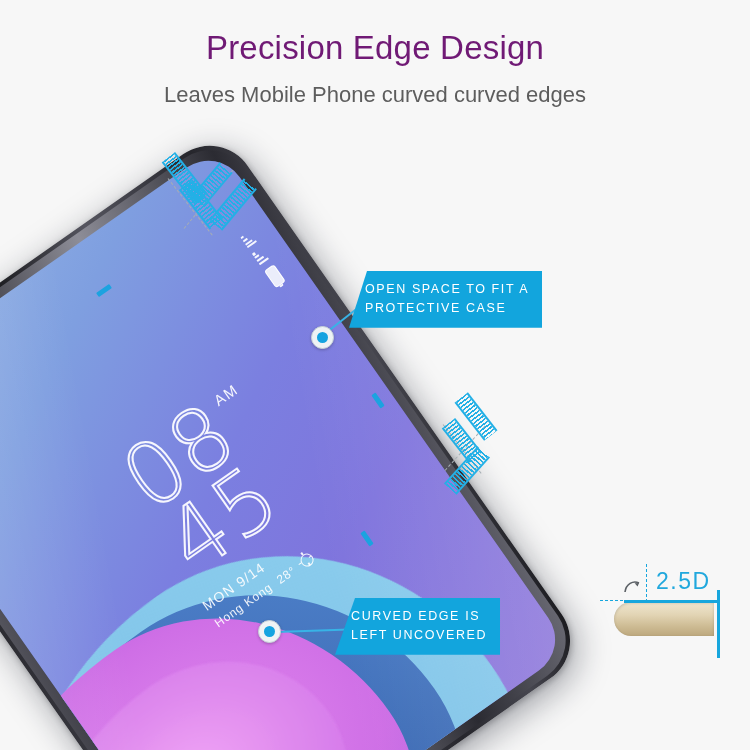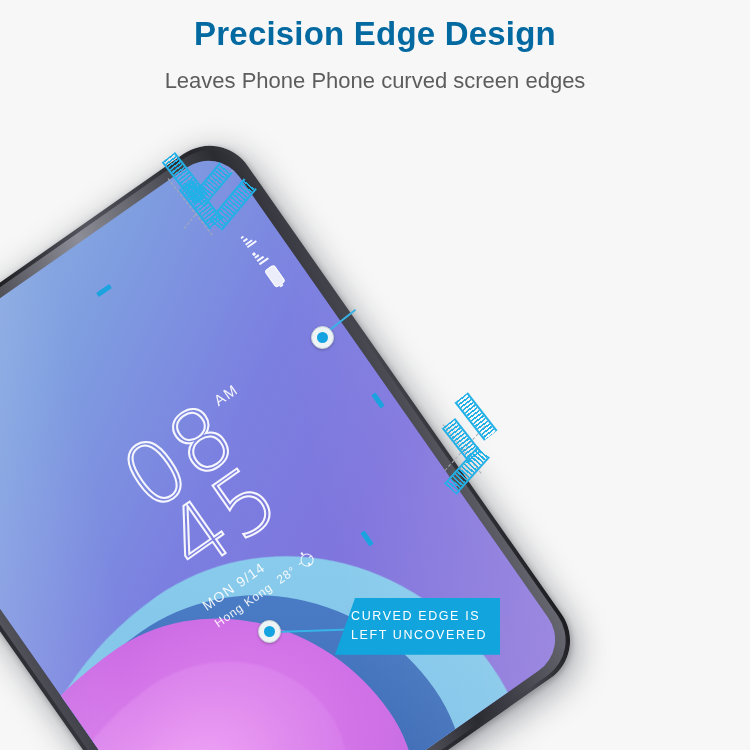--- a/index.html
+++ b/index.html
@@ -6,23 +6,23 @@
   body{
     width:750px;height:750px;overflow:hidden;position:relative;
     background:#f7f7f7;
     font-family:"Liberation Sans","DejaVu Sans",sans-serif;
   }
   .stage{position:absolute;inset:0;width:750px;height:750px;overflow:hidden;}
 
   
   .header{position:absolute;top:0;left:0;width:750px;text-align:center;z-index:40;}
   .title{
-    margin:0;padding-top:16px;
-    font-size:33px;font-weight:700;letter-spacing:.2px;
-    color:#0369a1;line-height:1.1;
+    margin:0;padding-top:30px;
+    font-size:33px;font-weight:400;letter-spacing:.2px;
+    color:#701a75;line-height:1.1;
   }
   .subtitle{
     margin:0;padding-top:13px;
     font-size:22px;font-weight:400;color:#5d5d5d;line-height:1.42;
   }
 
   
   .phone-wrap{
     position:absolute;left:-78px;top:222px;
     width:470px;height:640px;
@@ -181,21 +181,21 @@
   .d25 .arc{position:absolute;left:22px;top:16px;width:22px;height:22px;}
 </style>
 </head>
 <body>
 
 <div class="stage">
 
   <div class="header">
     <h1 class="title">Precision Edge Design</h1>
     <p class="subtitle">
-      <span>Leaves Phone Phone curved screen edges</span><br>
+      <span>Leaves Mobile Phone curved curved edges</span><br>
     </p>
   </div>
 
   <div class="phone-wrap">
     <div class="phone-body">
       <div class="phone-rim">
         <div class="phone-screen">
 
           <div class="wp">
             <div class="wp-a"></div>
@@ -240,20 +240,22 @@
       </div>
     </div>
   </div>
 
   <div class="tick" style="left:96px;  top:288px; transform:rotate(-35deg);"></div>
   <div class="tick" style="left:370px; top:398px; transform:rotate(55deg);"></div>
   <div class="tick" style="left:359px; top:536px; transform:rotate(55deg);"></div>
 
   <div class="target" style="left:311px;top:326px;"></div>
   <div class="connector" style="left:327px;top:331px;width:36px;transform:rotate(-38deg);"></div>
+  <div class="callout callout-top">OPEN SPACE TO FIT A
+PROTECTIVE CASE</div>
 
   <div class="target" style="left:258px;top:620px;"></div>
   <div class="connector" style="left:276px;top:631px;width:80px;transform:rotate(-2deg);"></div>
   <div class="callout callout-bottom">CURVED EDGE IS
 LEFT UNCOVERED</div>
 
   <div class="guide" style="left:168px;top:178px;width:72px;transform:rotate(52deg);"></div>
   <div class="guide" style="left:184px;top:228px;width:76px;transform:rotate(-50deg);"></div>
 
   <div class="ruler" style="left:158px;top:170px;width:54px;transform:rotate(52deg);">
@@ -275,14 +277,26 @@
   <div class="ruler" style="left:452px;top:408px;width:48px;transform:rotate(52deg);">
     <div class="bar"></div>
   </div>
   <div class="ruler" style="left:440px;top:432px;width:44px;transform:rotate(52deg);">
     <div class="bar"></div>
   </div>
   <div class="ruler" style="left:442px;top:462px;width:50px;transform:rotate(-48deg);">
     <div class="bar"></div>
   </div>
 
+  <div class="d25">
+    <div class="hdash"></div>
+    <div class="vdash"></div>
+    <svg class="arc" viewBox="0 0 22 22">
+      <path d="M3 16 C4 8, 11 4, 17 7" fill="none" stroke="#5c6166" stroke-width="1.6"></path>
+      <path d="M17 7 l-4.4 .2 l3 3.2 z" fill="#5c6166"></path>
+    </svg>
+    <div class="glass"></div>
+    <div class="topline"></div>
+    <div class="rightline"></div>
+    <div class="label">2.5D</div>
+  </div>
 
 </div>
 
 </body></html>

